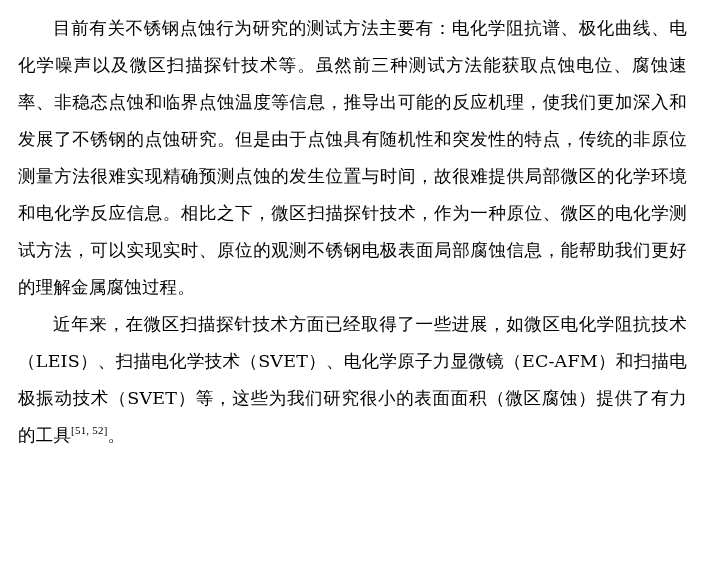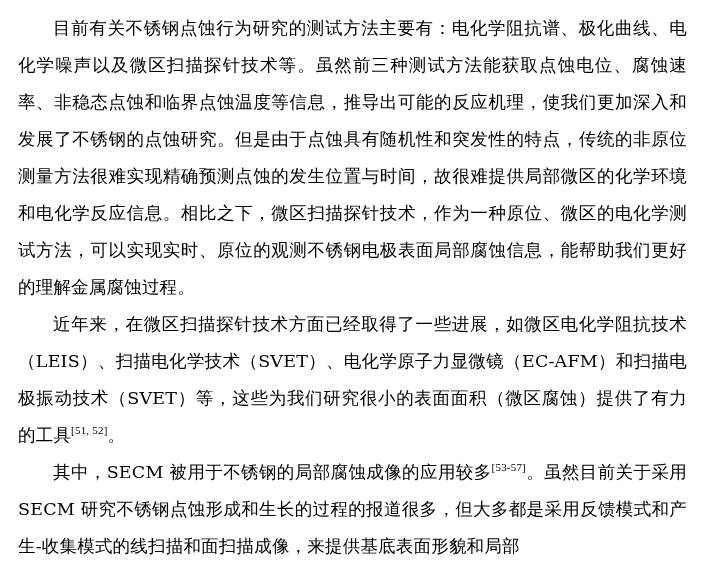--- a/index.html
+++ b/index.html
@@ -45,15 +45,14 @@
 </style>
 </head>
 <body>
 
 <div class="page">
 
   <p class="para">目前有关不锈钢点蚀行为研究的测试方法主要有：电化学阻抗谱、极化曲线、电化学噪声以及微区扫描探针技术等。虽然前三种测试方法能获取点蚀电位、腐蚀速率、非稳态点蚀和临界点蚀温度等信息，推导出可能的反应机理，使我们更加深入和发展了不锈钢的点蚀研究。但是由于点蚀具有随机性和突发性的特点，传统的非原位测量方法很难实现精确预测点蚀的发生位置与时间，故很难提供局部微区的化学环境和电化学反应信息。相比之下，微区扫描探针技术，作为一种原位、微区的电化学测试方法，可以实现实时、原位的观测不锈钢电极表面局部腐蚀信息，能帮助我们更好的理解金属腐蚀过程。</p>
 
   <p class="para"><span>近年来，在微区扫描探针技术方面已经取得了一些进展，如微区电化学阻抗技术（LEIS）、扫描电化学技术（SVET）、电化学原子力显微镜（EC-AFM）和扫描电极振动技术（SVET）等，这些为我们研究很小的表面面积（微区腐蚀）提供了有力的工具</span><span class="sup latin">[51, 52]</span><span>。</span></p>
 
-  <p class="para"><span>其中，SECM 被用于不锈钢的局部腐蚀成像的应用较多</span><span class="sup latin">[53-57]</span><span>。虽然目前关于采用 SECM 研究不锈钢点蚀形成和生长的过程的报道很多，但大多都是采用反馈模式和产生-收集模式的线扫描和面扫描成像，来提供基底表面形貌和局部</span></p>
 
 </div>
 
 </body></html>

